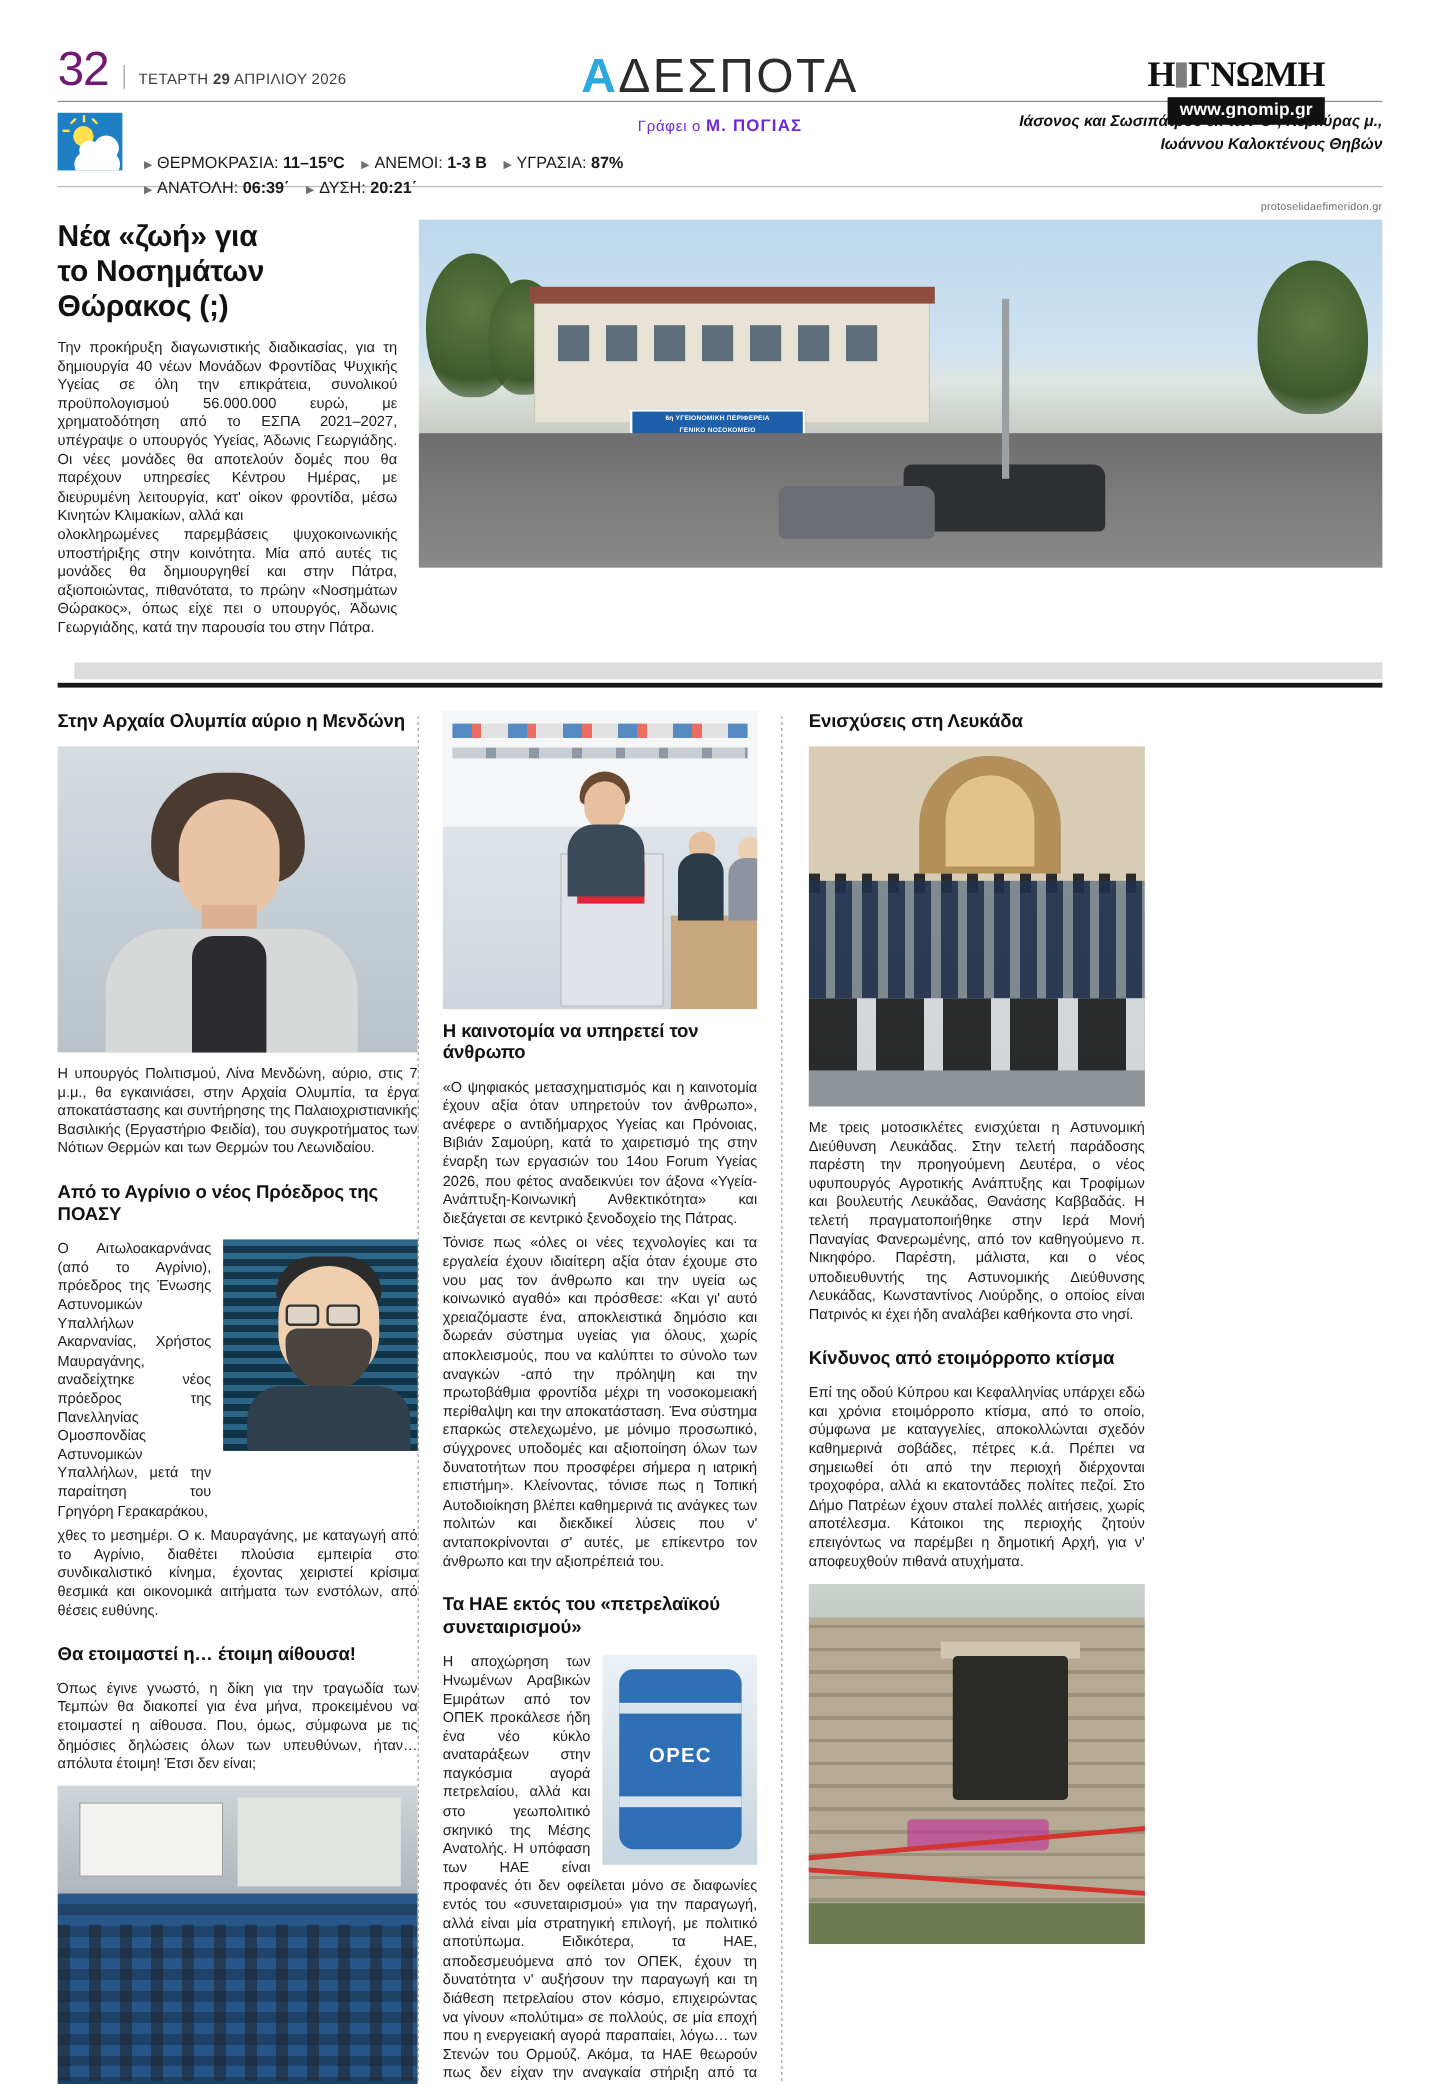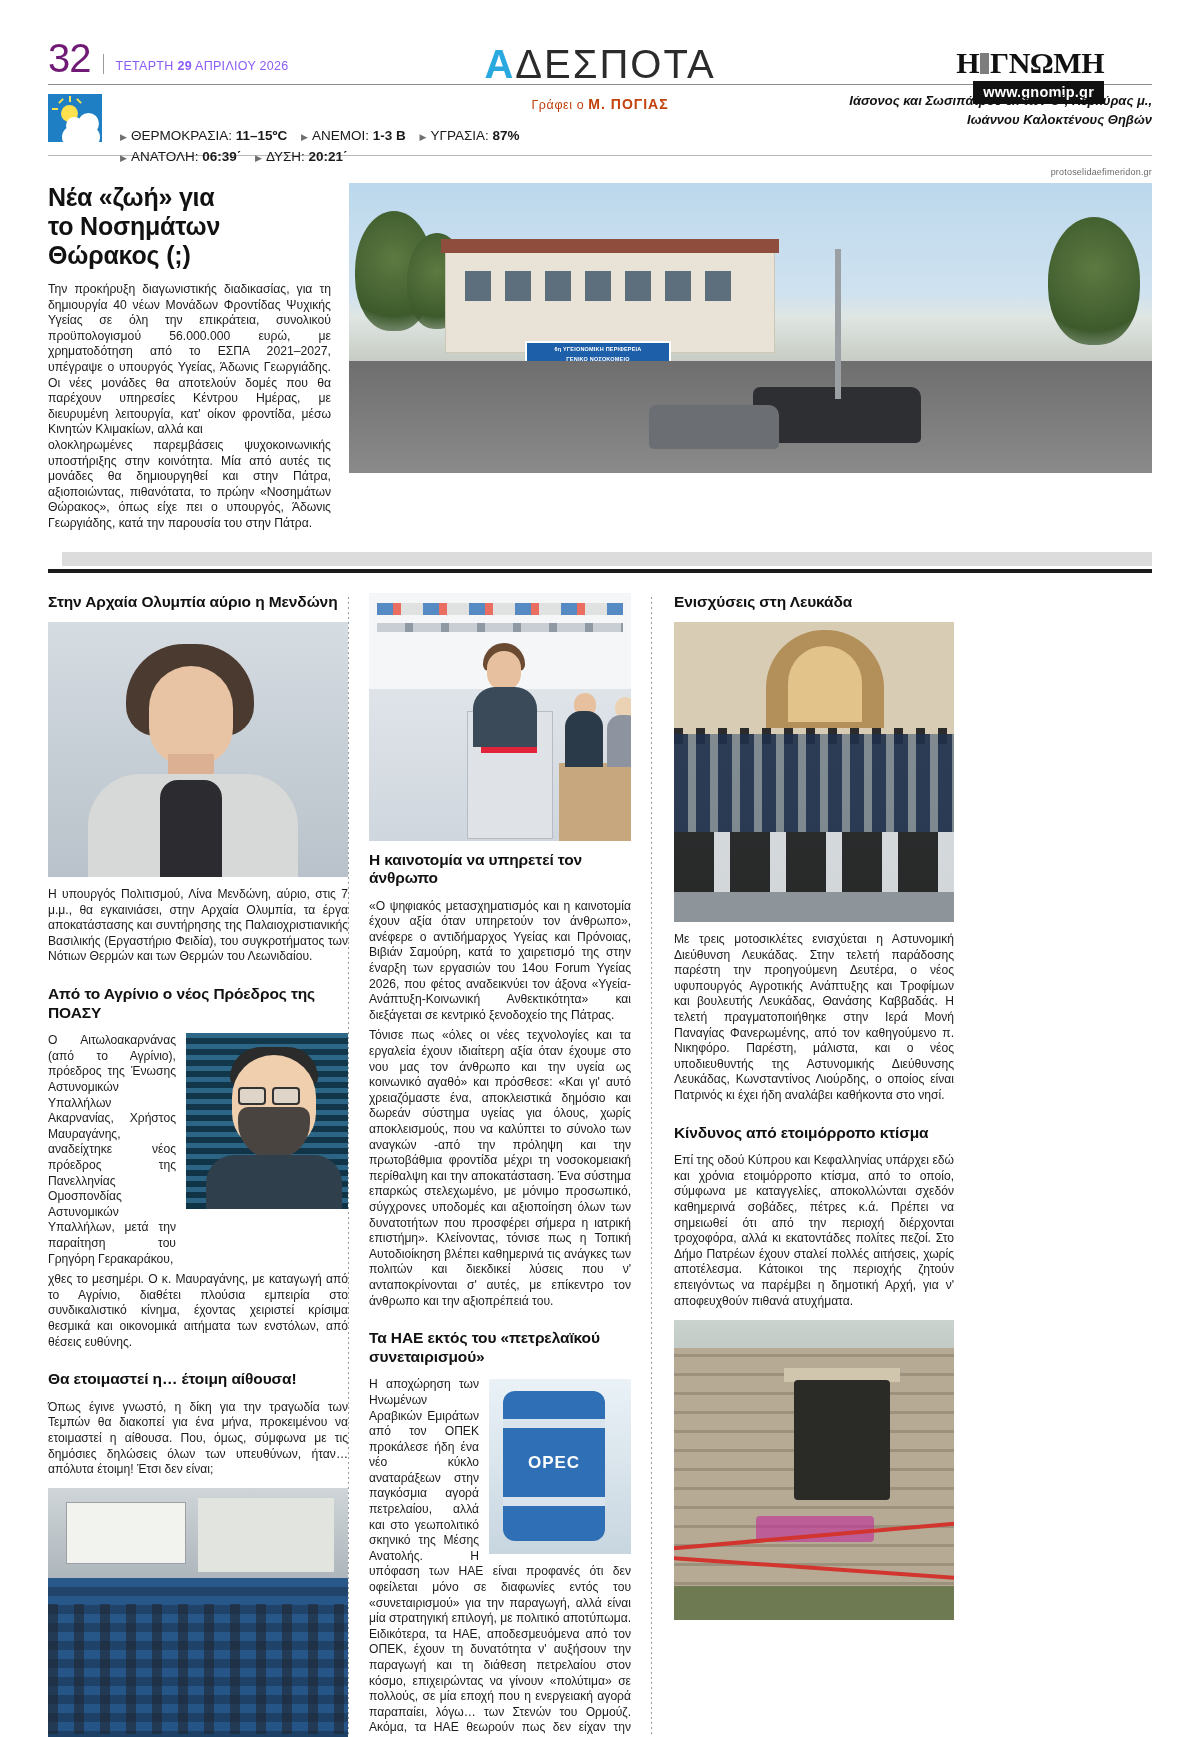--- a/index.html
+++ b/index.html
@@ -9,27 +9,27 @@
     font-family:"Liberation Sans", sans-serif;
     color:#1a1a1a;
     -webkit-font-smoothing:antialiased;
   }
   .page{ position:relative; width:1200px; height:1737px; padding:0 48px; }
 
   
   .masthead{ position:relative; height:78px; display:flex; align-items:flex-end; padding-top:46px; }
   .folio{ font-size:40px; font-weight:400; letter-spacing:-1px; line-height:1; color:#701a75; padding-right:12px; }
   .folio-rule{ width:1px; align-self:stretch; background:#9a9a9a; margin:8px 0 4px 0; }
-  .issue-date{ font-size:12.5px; letter-spacing:.3px; color:#8b5cf6; padding:0 0 5px 12px; white-space:nowrap; }
+  .issue-date{ font-size:12.5px; letter-spacing:.3px; color:#404040; padding:0 0 5px 12px; white-space:nowrap; }
   .issue-date b{ font-weight:700; }
 
   .col-brand{ position:absolute; left:0; right:0; top:44px; text-align:center; pointer-events:none; }
   .col-brand-title{ font-size:40px; letter-spacing:2px; line-height:1; font-weight:300; color:#2b2b2b; }
   .col-brand-title .hl{ color:#2aa8e0; font-weight:700; }
-  .col-brand-sub{ font-size:12.5px; letter-spacing:.6px; color:#c2410c; margin-top:12px; }
+  .col-brand-sub{ font-size:12.5px; letter-spacing:.6px; color:#6d28d9; margin-top:12px; }
   .col-brand-sub b{ font-weight:700; font-size:14px; letter-spacing:1px; }
 
   .logo-wrap{ position:absolute; right:48px; top:48px; width:184px; text-align:right; }
   .logo-mark{ font-size:30px; font-weight:700; letter-spacing:-0.5px; line-height:1;
               font-family:"Liberation Serif", serif; color:#111; }
   .logo-mark .bar{ display:inline-block; width:9px; height:21px; background:#7d7d7d; margin:0 1px -1px 1px; }
   .logo-url{ margin-top:3px; background:#111; color:#fff; font-size:14.5px; font-weight:700;
              letter-spacing:.2px; padding:3px 10px 4px; display:inline-block; }
 
   .rule-top{ height:1px; background:#8d8d8d; margin-top:6px; }
@@ -138,21 +138,21 @@
   .forum-spk-h{ position:absolute; left:118px; top:58px; width:34px; height:40px; background:#e7c19f; border-radius:17px; }
   .forum-spk-hair{ position:absolute; left:114px; top:50px; width:42px; height:28px; background:#6b4a32; border-radius:21px 21px 6px 6px; }
   .forum-spk-b{ position:absolute; left:104px; top:94px; width:64px; height:60px; background:#3a4a58; border-radius:22px 22px 0 0; }
   .forum-table{ position:absolute; left:190px; top:170px; right:0; height:78px; background:#c7a87e; }
   .forum-p1{ position:absolute; left:196px; top:118px; width:38px; height:56px; background:#2b3a49; border-radius:16px 16px 0 0; }
   .forum-p1h{ position:absolute; left:205px; top:100px; width:22px; height:24px; background:#e7c19f; border-radius:11px; }
   .forum-p2{ position:absolute; left:238px; top:122px; width:34px; height:52px; background:#8d94a0; border-radius:14px 14px 0 0; }
   .forum-p2h{ position:absolute; left:246px; top:104px; width:20px; height:22px; background:#ecd2b4; border-radius:10px; }
 
   
-  .opec{ float:right; width:142px; height:175px; margin:2px 0 6px 10px; position:relative; overflow:hidden;
+  .opec{ float:right; width:129px; height:175px; margin:2px 0 6px 10px; position:relative; overflow:hidden;
          background:linear-gradient(#eaf2f7,#c8d6e0); }
   .opec-barrel{ position:absolute; left:14px; top:12px; width:102px; height:150px; background:#2f6fb5; border-radius:12px; }
   .opec-ring{ position:absolute; left:14px; width:102px; height:9px; background:#d9e4ec; }
   .opec-ring.a{ top:40px; } .opec-ring.b{ top:118px; }
   .opec-txt{ position:absolute; left:14px; top:74px; width:102px; text-align:center; color:#fff;
              font-size:17px; font-weight:700; letter-spacing:1px; }
 
   
   .police{ height:300px; background:linear-gradient(#cfd8dc 0%, #b3bcc1 58%, #8e979c 100%); }
   .pol-church{ position:absolute; left:0; right:0; top:0; height:120px; background:#d8cdb4; }

